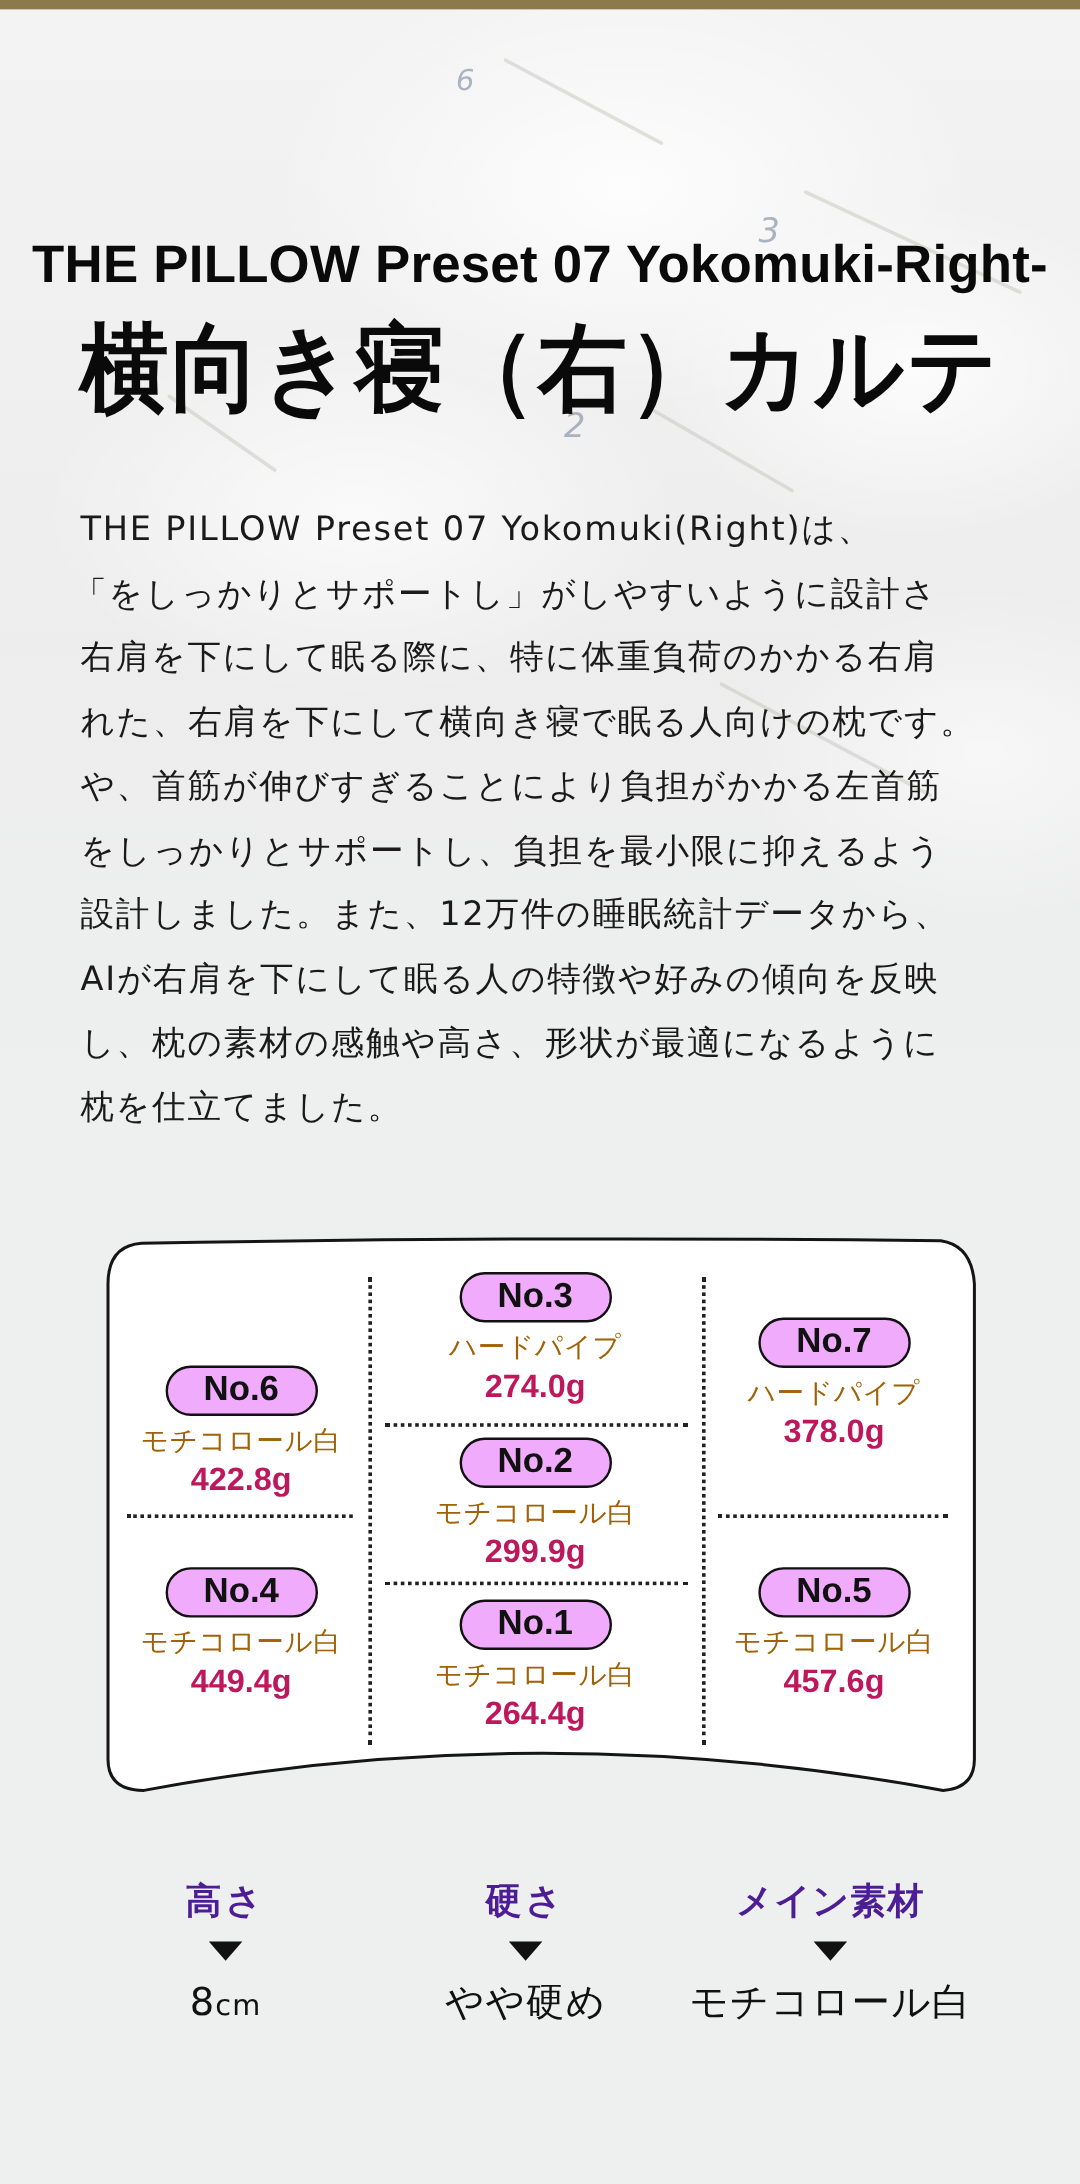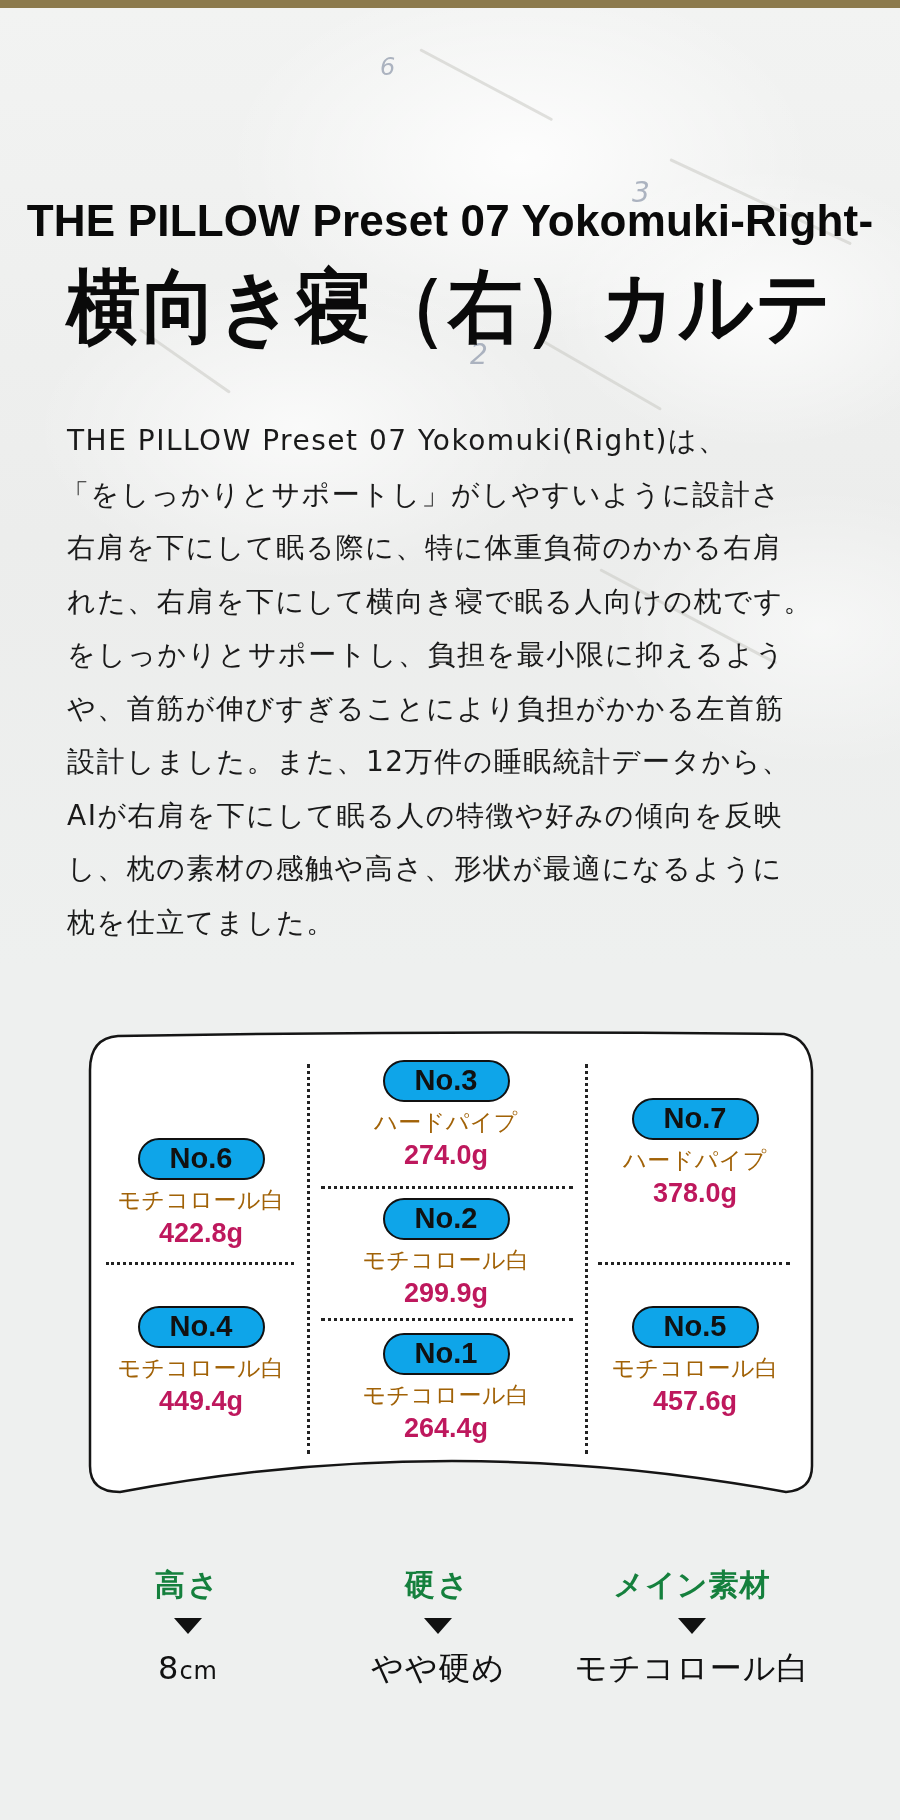--- a/index.html
+++ b/index.html
@@ -63,40 +63,40 @@
     .hdiv {
       position: absolute; height: 0; border-top: 3px dotted #222;
     }
     .cell {
       position: absolute; text-align: center;
     }
     .badge {
       display: inline-block; border: 2.5px solid #111; border-radius: 22px;
       width: 127px; height: 42px; line-height: 37px;
       font-family: "Liberation Sans", sans-serif; font-weight: bold;
-      font-size: 29px; color: #111; background: #0ea5e9;
+      font-size: 29px; color: #111; background: #f0abfc;
     }
     .material {
       display: block; font-size: 23px; margin-top: 5px; color: #a16207;
       letter-spacing: 0.5px; white-space: nowrap;
     }
     .weight {
       display: block; font-family: "Liberation Sans", sans-serif; font-weight: bold;
       font-size: 27px; margin-top: 2px; color: #be185d;
     }
     
     .specs {
       position: absolute; left: 0; top: 1565px; width: 900px; height: 130px;
     }
     .spec {
       position: absolute; top: 0; width: 260px; text-align: center;
     }
     .spec-label {
       display: block; font-size: 30px; font-weight: bold; height: 40px; line-height: 40px;
-      letter-spacing: 3px; color: #15803d;
+      letter-spacing: 3px; color: #4c1d95;
     }
     .spec-arrow {
       display: block; width: 0; height: 0; margin: 13px auto 12px;
       border-left: 14px solid transparent; border-right: 14px solid transparent;
       border-top: 16px solid #111;
     }
     .spec-value {
       display: block; font-size: 32px; font-weight: normal; height: 44px; line-height: 44px;
       color: #111; letter-spacing: 1px; white-space: nowrap;
     }
@@ -121,22 +121,22 @@
 <div class="hero">
   <div class="subtitle">THE PILLOW Preset 07 Yokomuki-Right-</div>
   <div class="title">横向き寝（右）カルテ</div>
 </div>
 
 <div class="body-text">
   <span class="line">THE PILLOW Preset 07 Yokomuki(Right)は、</span>
   <span class="line" style="margin-left:-6px;">「をしっかりとサポートし」がしやすいように設計さ</span>
   <span class="line">右肩を下にして眠る際に、特に体重負荷のかかる右肩</span>
   <span class="line">れた、右肩を下にして横向き寝で眠る人向けの枕です。</span>
+  <span class="line">や、首筋が伸びすぎることにより負担がかかる左首筋</span>
   <span class="line">をしっかりとサポートし、負担を最小限に抑えるよう</span>
-  <span class="line">や、首筋が伸びすぎることにより負担がかかる左首筋</span>
   <span class="line">設計しました。また、12万件の睡眠統計データから、</span>
   <span class="line">AIが右肩を下にして眠る人の特徴や好みの傾向を反映</span>
   <span class="line">し、枕の素材の感触や高さ、形状が最適になるように</span>
   <span class="line">枕を仕立てました。</span>
 </div>
 
 <div class="pillow">
   <svg width="730" height="466" viewBox="0 0 730 466">
     <path d="M 32 6
              Q 365 0 698 4

